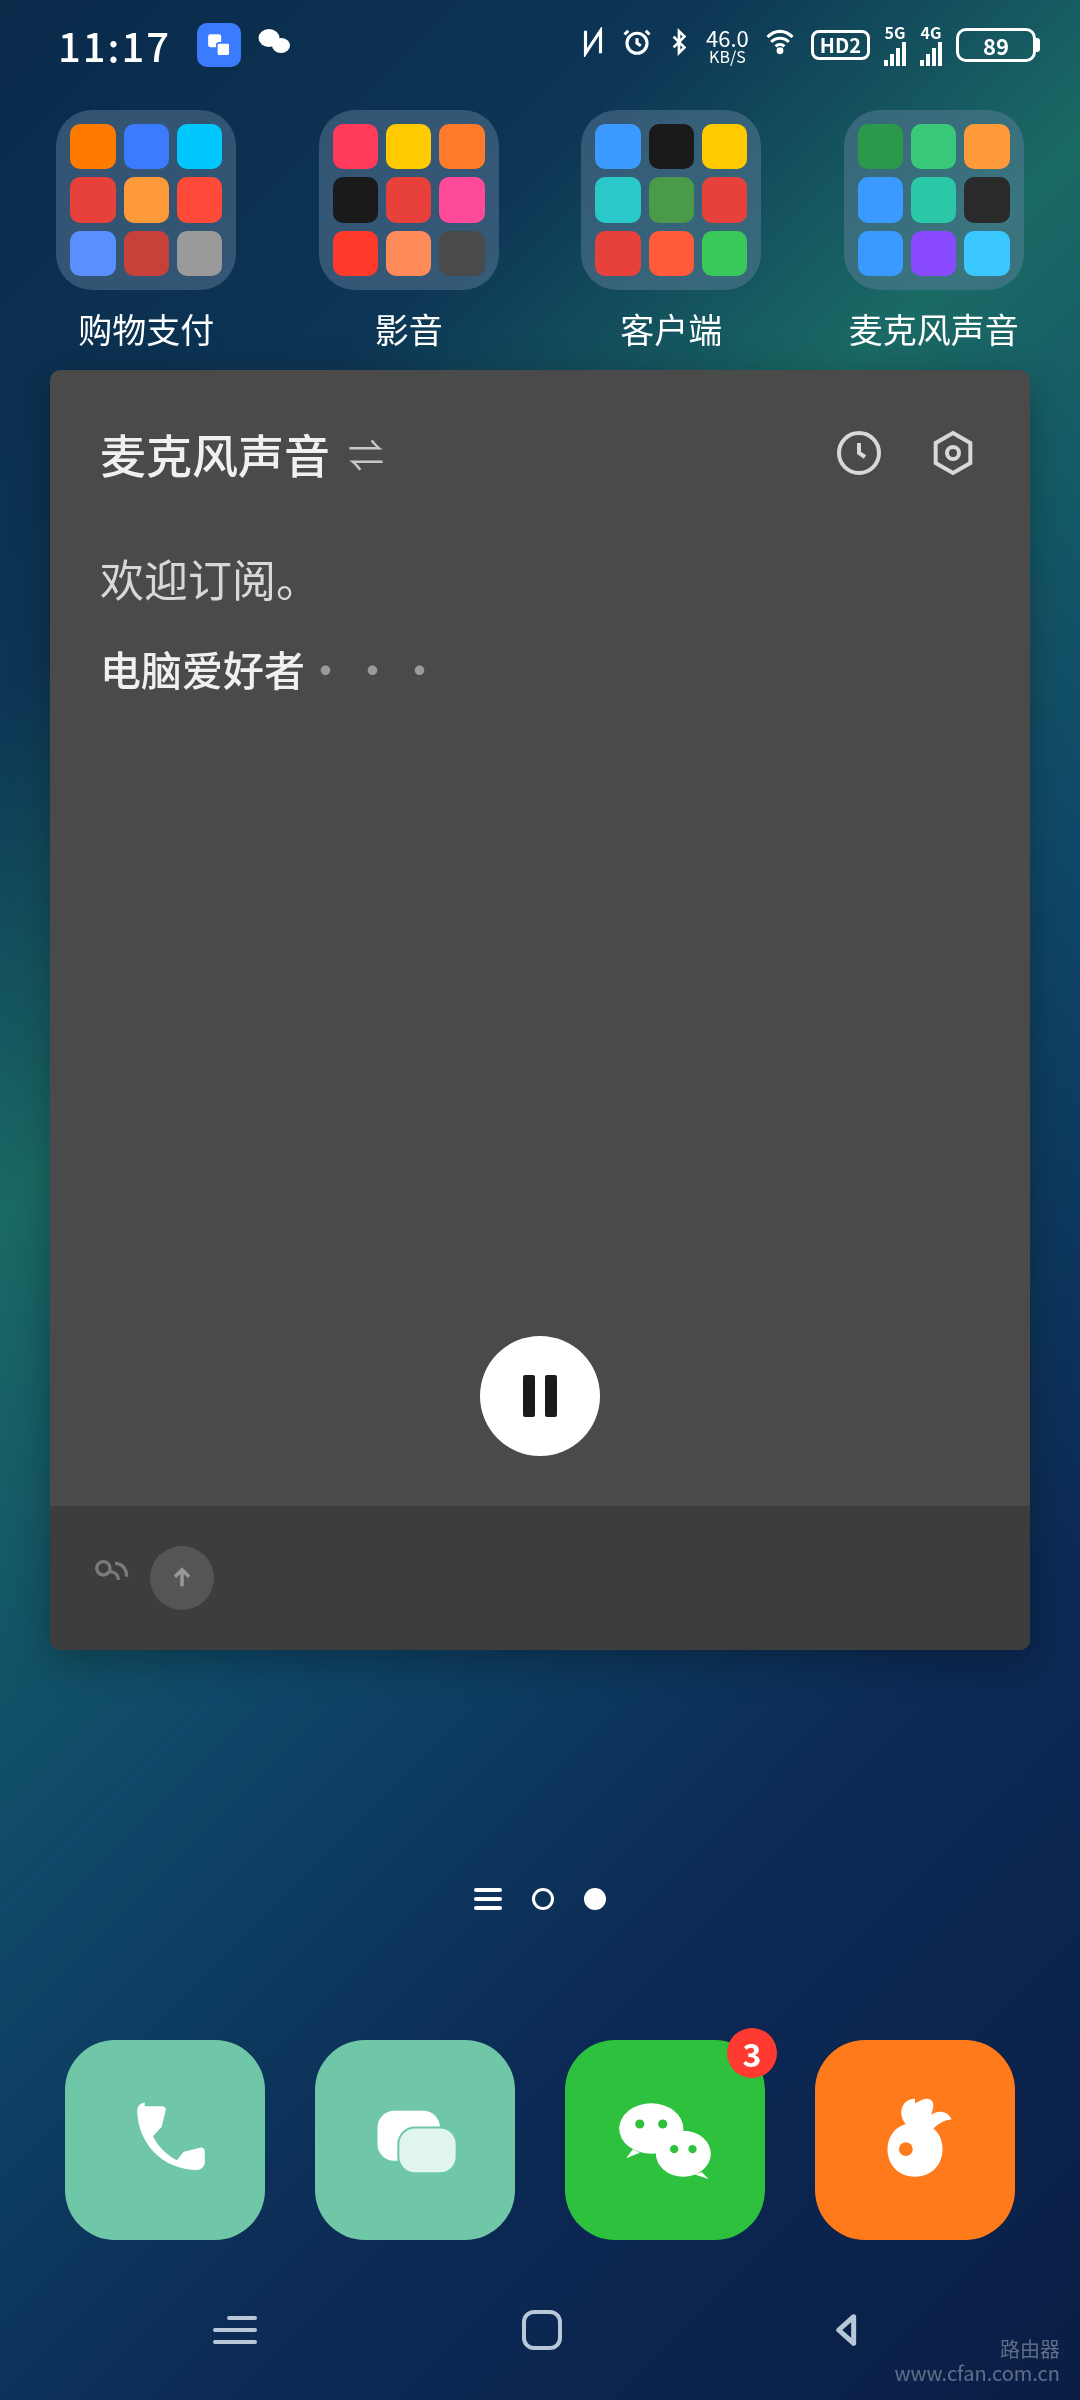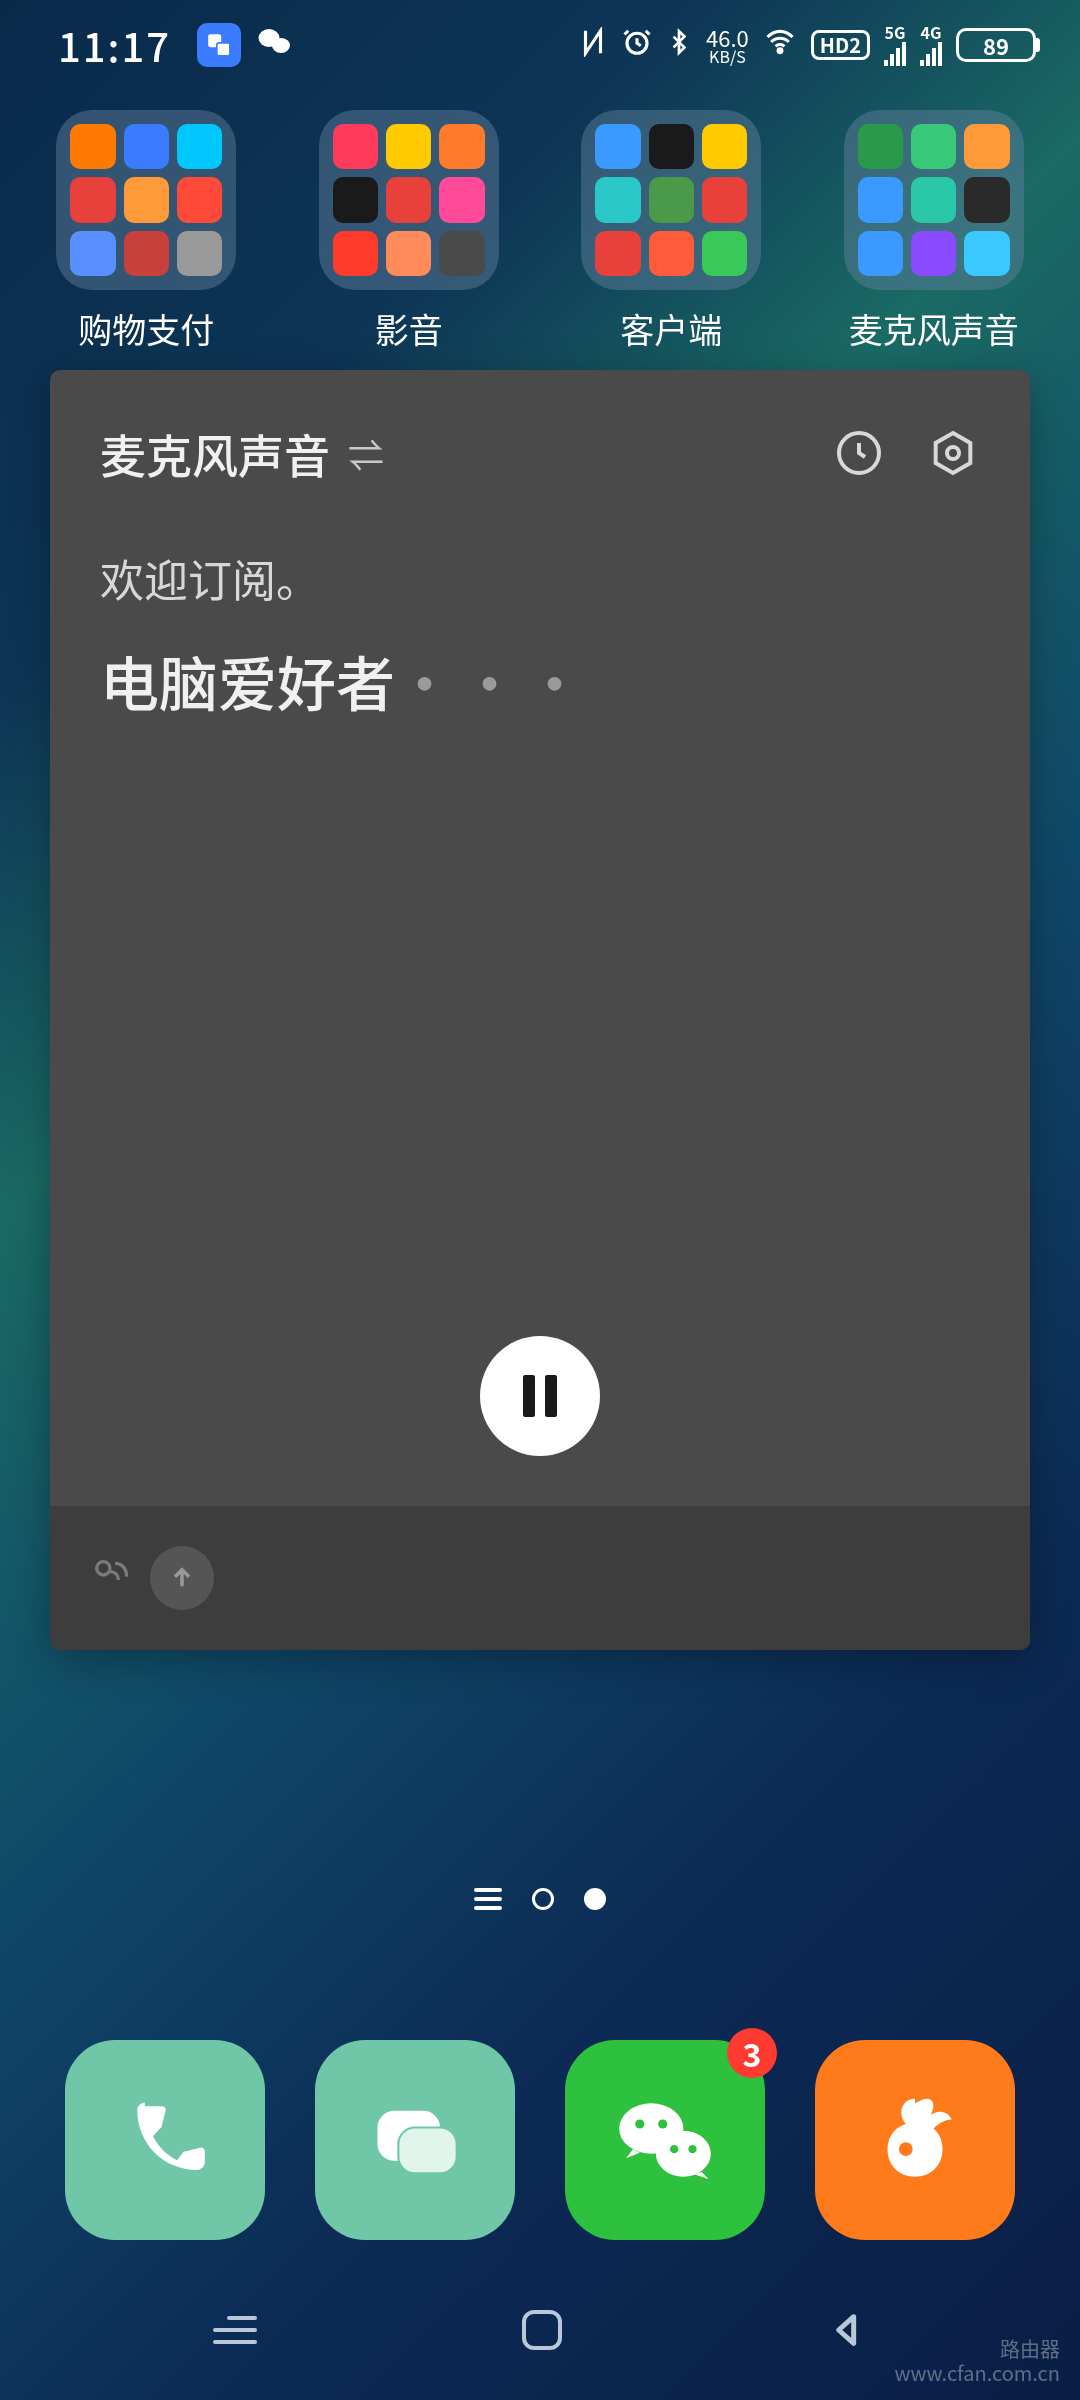--- a/index.html
+++ b/index.html
@@ -60,21 +60,21 @@
       box-shadow: 0 10px 40px rgba(0,0,0,0.3);
     }
     .tts-header { display:flex; align-items:center; justify-content:space-between; padding: 50px 50px 30px;}
     .tts-title-wrap { display:flex; align-items:center; gap:18px;}
     .tts-title { font-size:46px; font-weight:500; color:#f0f0f0;}
     .swap-icon { font-size:36px; color:#c8c8c8;}
     .tts-header-icons { display:flex; gap:40px;}
     .hdr-icon { width:54px; height:54px; color:#d8d8d8; display:flex; align-items:center; justify-content:center;}
     .tts-body { flex:1; padding: 30px 50px;}
     .tts-line1 { font-size:44px; color:#d8d8d8; margin-bottom:28px;}
-    .tts-line2 { font-size:59px; color:#f0f0f0; font-weight:500;}
+    .tts-line2 { font-size:41px; color:#f0f0f0; font-weight:500;}
     .dots { color:#9a9a9a; letter-spacing:6px;}
     .tts-play-wrap { display:flex; justify-content:center; padding-bottom:50px;}
     .play-btn {
       width: 120px; height: 120px; background:#fff; border-radius:50%;
       display:flex; align-items:center; justify-content:center;
     }
     .pause-icon { display:flex; gap:10px;}
     .pause-icon span { width:12px; height:42px; background:#1a1a1a; border-radius:2px;}
     .tts-input-bar {
       background:#3d3d3d; padding: 40px 40px; display:flex; align-items:center; gap:20px;

